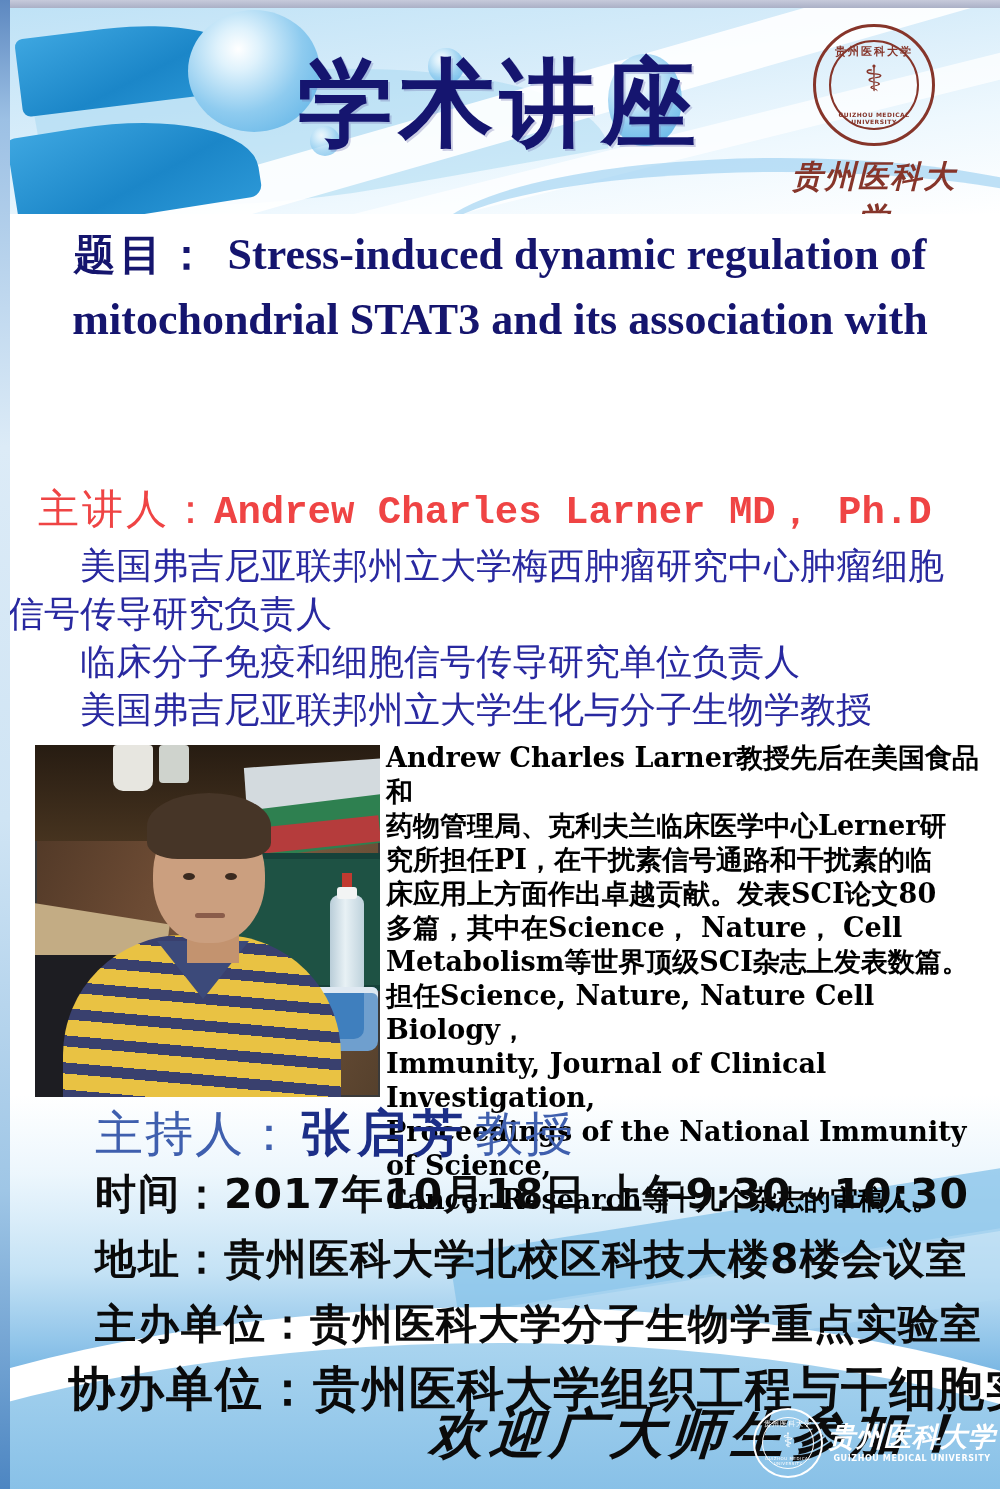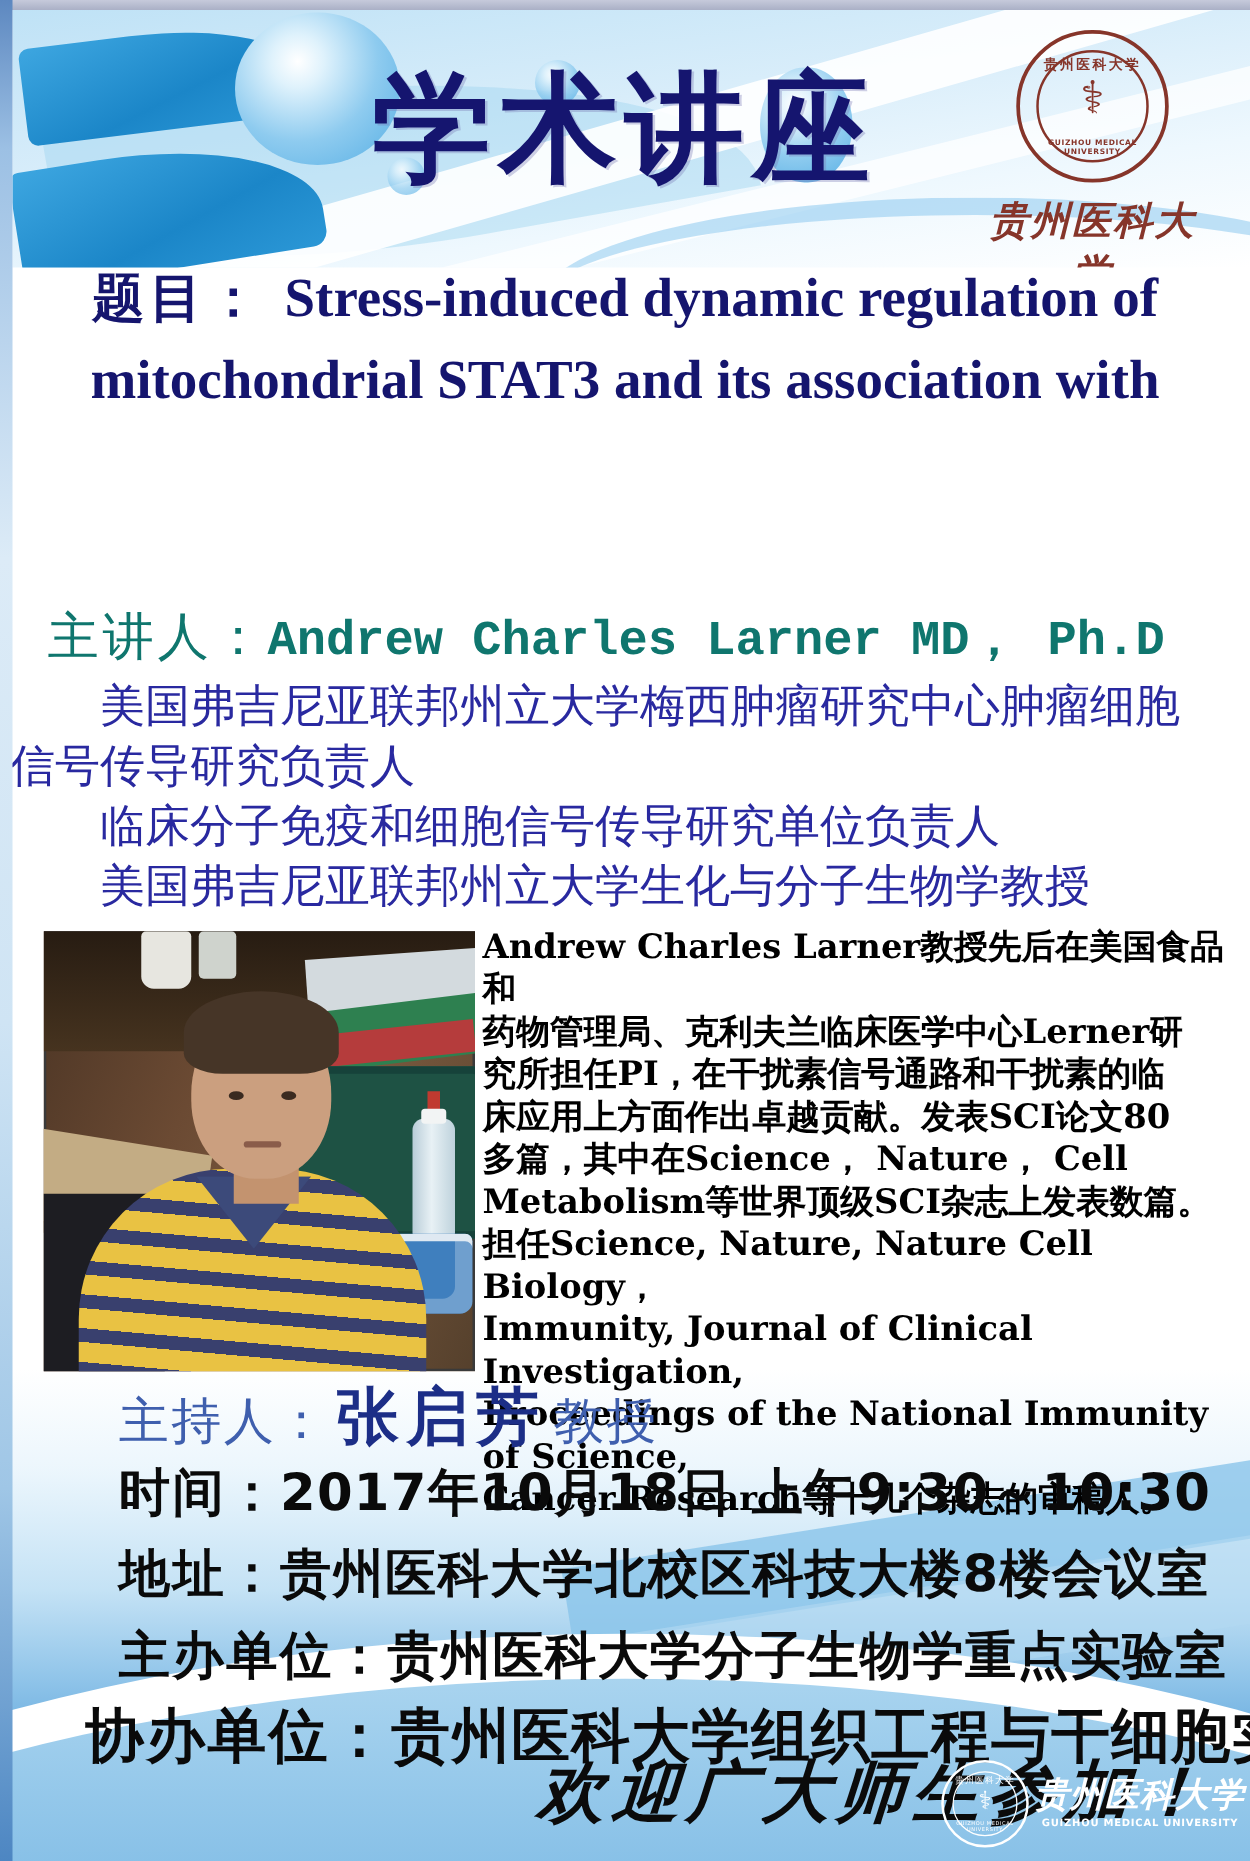--- a/index.html
+++ b/index.html
@@ -37,26 +37,26 @@
   .logo{right:28px;top:16px;width:196px;text-align:center;color:#86352a;z-index:2;}
   .seal{position:relative;width:116px;height:116px;margin:0 auto;border:3px solid #86352a;border-radius:50%;}
   .seal-inner{position:absolute;left:13px;top:13px;right:13px;bottom:13px;border:2px solid #86352a;border-radius:50%;}
   .seal-cn{position:absolute;top:17px;left:0;right:0;font-size:11px;font-weight:bold;letter-spacing:2px;}
   .seal-glyph{position:absolute;top:34px;left:0;right:0;font-size:36px;line-height:1;}
   .seal-en{position:absolute;bottom:18px;left:0;right:0;font-size:6px;font-weight:bold;letter-spacing:.5px;}
   .logo-cn{margin-top:10px;font-family:"DejaVu Serif","Liberation Serif",serif;font-style:italic;
     font-weight:bold;font-size:31px;letter-spacing:2px;}
 
   
-  .topic{left:18px;right:18px;top:206px;text-align:center;color:#15156e;z-index:2;
+  .topic{left:18px;right:18px;top:222px;text-align:center;color:#15156e;z-index:2;
     font-family:"Liberation Serif","DejaVu Serif",serif;font-weight:bold;font-size:44px;line-height:65px;}
   .t-label{font-family:"DejaVu Sans",sans-serif;font-size:42px;letter-spacing:4px;margin-right:16px;}
 
   
-  .speaker-row{left:38px;top:482px;color:#0f766e;z-index:2;white-space:nowrap;}
+  .speaker-row{left:38px;top:482px;color:#ef4444;z-index:2;white-space:nowrap;}
   .sp-label{font-size:41px;letter-spacing:3px;}
   .sp-name{font-family:"Liberation Mono","DejaVu Sans Mono",monospace;font-size:39px;font-weight:600;}
   .sp-titles{left:8px;right:52px;top:542px;color:#2929a0;font-size:36px;line-height:48px;z-index:2;}
   .sp-titles p{margin:0;text-indent:2em;}
 
   
   .photo{left:35px;top:745px;width:345px;height:352px;overflow:hidden;z-index:2;
     background:linear-gradient(115deg,#4a3424 0%,#6b4a33 35%,#7a5a3f 60%,#55402c 100%);
     box-shadow:inset 0 0 0 2px #3a3a3a;}
   .ph-shelf{position:absolute;left:0;top:0;width:100%;height:96px;background:linear-gradient(#271c12,#46331f);}
@@ -87,21 +87,21 @@
     border-radius:60% 60% 30% 30%;}
   .ph-eye{position:absolute;width:12px;height:7px;background:#3a2a20;border-radius:50%;}
   .ph-mouth{position:absolute;left:160px;top:168px;width:30px;height:5px;background:#8a5c4a;border-radius:3px;}
 
   
   .bio{left:386px;top:741px;width:606px;color:#000;z-index:2;
     font-family:"DejaVu Serif","Liberation Serif",serif;font-weight:bold;font-size:27px;line-height:34px;}
 
   
   .host-row{left:95px;top:1100px;z-index:3;white-space:nowrap;}
-  .host-label,.host-title{font-size:40px;color:#3f5fae;letter-spacing:2px;}
+  .host-label,.host-title{font-size:48px;color:#3f5fae;letter-spacing:2px;}
   .host-name{font-size:50px;font-weight:bold;color:#1c2e87;letter-spacing:6px;margin:16px 6px;}
   .detail{z-index:3;white-space:nowrap;font-weight:bold;color:#0a0a0a;letter-spacing:1px;}
   .detail .lab{letter-spacing:2px;}
   .row-time{left:95px;top:1167px;font-size:41px;}
   .row-addr{left:95px;top:1232px;font-size:41px;}
   .row-org{left:95px;top:1297px;font-size:41px;}
   .row-coorg{left:68px;top:1358px;font-size:47px;}
 
   
   .bottom{left:0;right:0;top:1095px;height:394px;overflow:hidden;z-index:0;}

